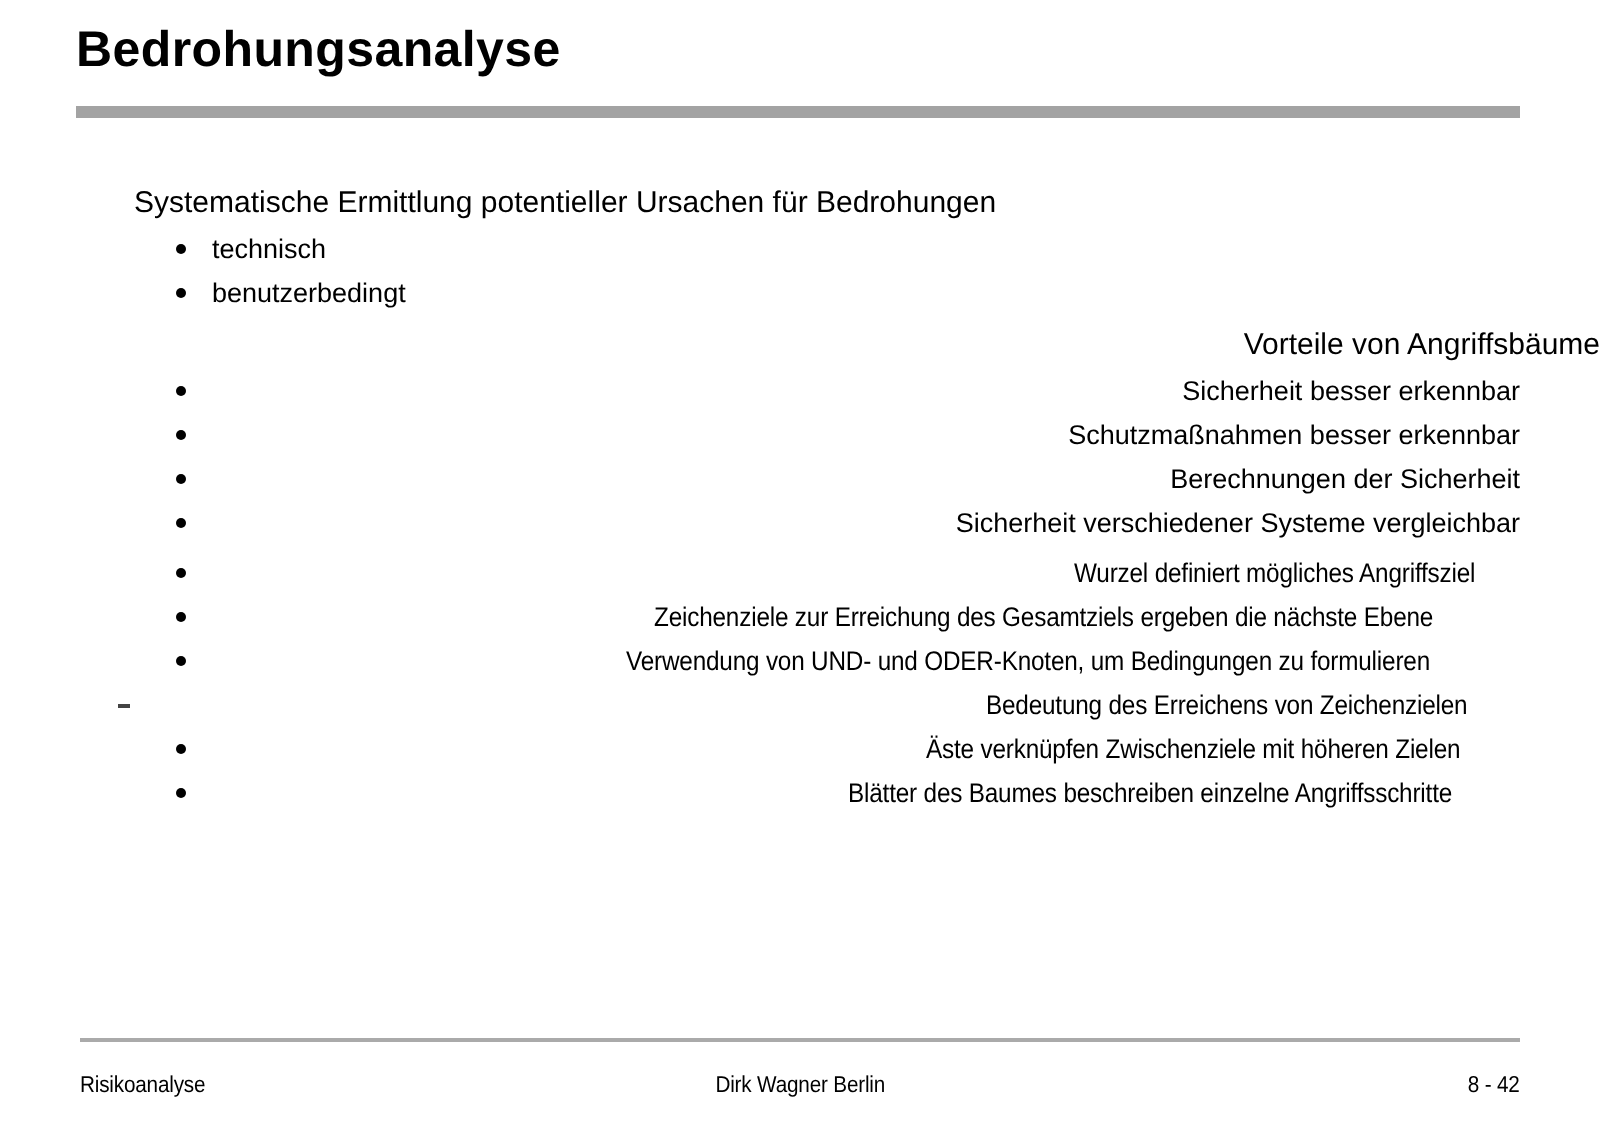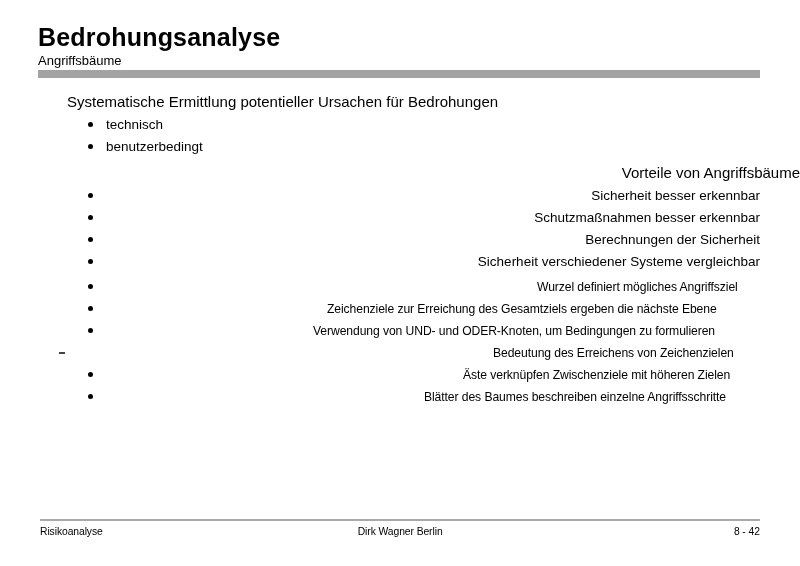--- a/index.html
+++ b/index.html
@@ -10,24 +10,24 @@
     background: #ffffff;
     color: #000000;
     font-family: "Liberation Sans", sans-serif;
     overflow: hidden;
   }
 
   
   .header {
     position: absolute;
     left: 38px;
-    top: 24px;
+    top: 12px;
     width: 722px;
-    border-bottom: 8px solid #a3a3a3;
-    padding-bottom: 1px;
+    border-bottom: 6px solid #a3a3a3;
+    padding-bottom: 14px;
   }
   .title {
     font-size: 25px;
     font-weight: bold;
     line-height: 27px;
     letter-spacing: 0.2px;
   }
   .subtitle {
     font-size: 13px;
     line-height: 16px;
@@ -91,39 +91,38 @@
   .cond.mid { transform-origin: 50% 50%; }
   .cond.right { transform-origin: 100% 50%; }
 
   
   .footer {
     position: absolute;
     left: 40px;
     top: 519px;
     width: 720px;
     border-top: 2px solid #aaaaaa;
-    padding-top: 4px;
+    padding-top: 16px;
     display: flex;
     justify-content: space-between;
     align-items: center;
     font-size: 11.5px;
     line-height: 13px;
   }
   .footer .f-left  { text-align: left;  flex: 1; }
   .footer .f-mid   { text-align: center; flex: 1; }
   .footer .f-right { text-align: right; flex: 1; }
 </style>
 </head>
 <body>
 
 <div class="slide">
 
   <div class="header">
     <div class="title">Bedrohungsanalyse</div>
-    <div class="subtitle">Angriffsbäume</div>
   </div>
 
   <div class="content">
 
     <div class="section">
       <h2 class="section-heading">Systematische Ermittlung potentieller Ursachen für Bedrohungen</h2>
       <ul class="bullets">
         <li class="bullet-item">
           <span class="marker"></span>
           <span>technisch</span>

